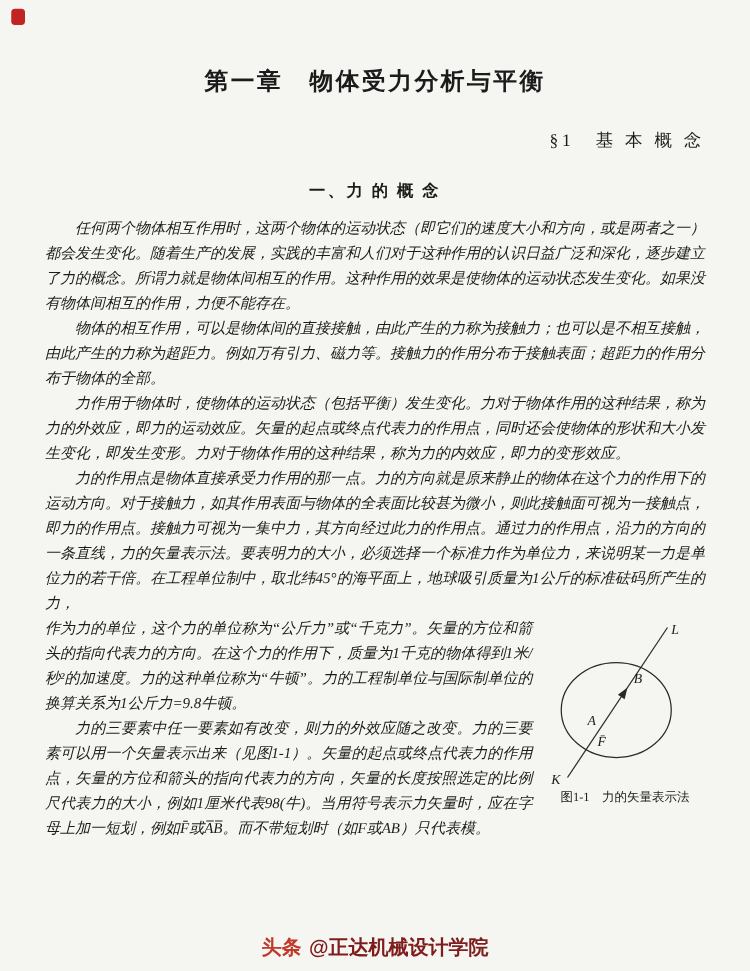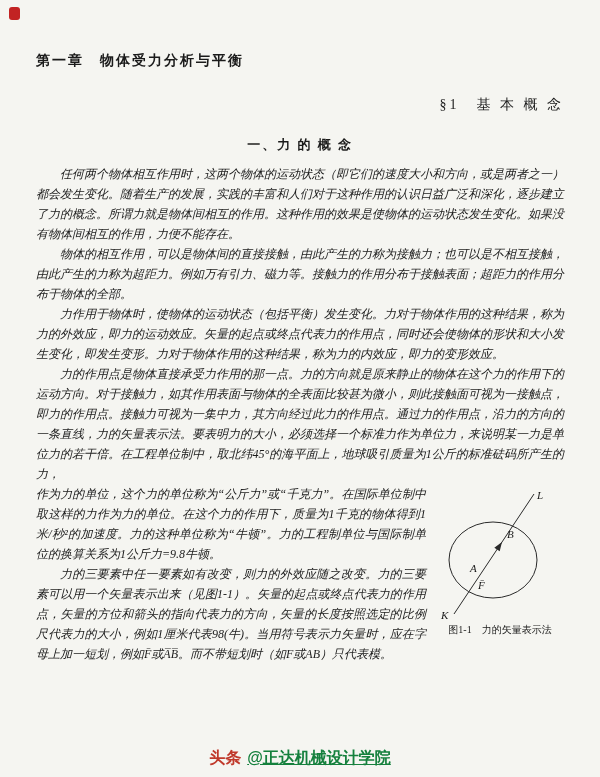--- a/index.html
+++ b/index.html
@@ -16,22 +16,22 @@
   .corner-mark{
     position:absolute;left:9px;top:7px;
     width:11px;height:13px;border-radius:3px;
     background:#c22323;
   }
   .content{
     padding:52px 36px 0 36px;
   }
   h1.chapter{
     margin:0 0 26px 0;
-    text-align:left;
-    font-size:14px;
+    text-align:center;
+    font-size:19px;
     font-weight:bold;
     letter-spacing:2px;
   }
   h2.section{
     margin:0 0 22px 0;
     text-align:right;
     font-size:14px;
     font-weight:normal;
     letter-spacing:3px;
   }
@@ -73,21 +73,21 @@
   }
   .footer{
     position:absolute;
     left:0;right:0;bottom:8px;
     text-align:center;
     font-family:"Liberation Sans","DejaVu Sans",sans-serif;
     font-size:16px;
     font-weight:bold;
   }
   .footer .brand{color:#c0392b;margin-right:6px;}
-  .footer .handle{color:#15803d;text-decoration:underline;}
+  .footer .handle{color:#7f1d1d;}
 </style>
 </head>
 <body>
 
 <div class="page">
 
   <span class="corner-mark"></span>
 
   <div class="content">
 
@@ -111,21 +111,21 @@
           <polygon points="64,56 61.7,65.3 56.3,61.7" fill="#2a2a2a"></polygon>
           <text class="fig-label" x="99" y="13">L</text>
           <text class="fig-label" x="69" y="52">B</text>
           <text class="fig-label" x="32" y="86">A</text>
           <text class="fig-label" x="40" y="103">F̄</text>
           <text class="fig-label" x="3" y="133">K</text>
         </svg>
         <figcaption>图1-1　力的矢量表示法</figcaption>
       </figure>
 
-      <p class="para cont">作为力的单位，这个力的单位称为“公斤力”或“千克力”。在国际单位制中取这样的力作为力的单位。在这个力的作用下，质量为1千克的物体得到1米/秒²的加速度。力的这种单位称为“牛顿”。力的工程制单位与国际制单位的换算关系为1公斤力=9.8牛顿。</p>
+      <p class="para cont">作为力的单位，这个力的单位称为“公斤力”或“千克力”。矢量的方位和箭头的指向代表力的方向。在这个力的作用下，质量为1千克的物体得到1米/秒²的加速度。力的这种单位称为“牛顿”。力的工程制单位与国际制单位的换算关系为1公斤力=9.8牛顿。</p>
       <p class="para">力的三要素中任一要素如有改变，则力的外效应随之改变。力的三要素可以用一个矢量表示出来（见图1-1）。矢量的起点或终点代表力的作用点，矢量的方位和箭头的指向代表力的方向，矢量的长度按照选定的比例尺代表力的大小，例如1厘米代表98(牛)。当用符号表示力矢量时，应在字母上加一短划，例如F̄或A̅B̅。而不带短划时（如F或AB）只代表模。</p>
 
     </div>
 
   </div>
 
   <div class="footer">
     <span class="brand">头条</span><span class="handle">@正达机械设计学院</span>
   </div>
 

